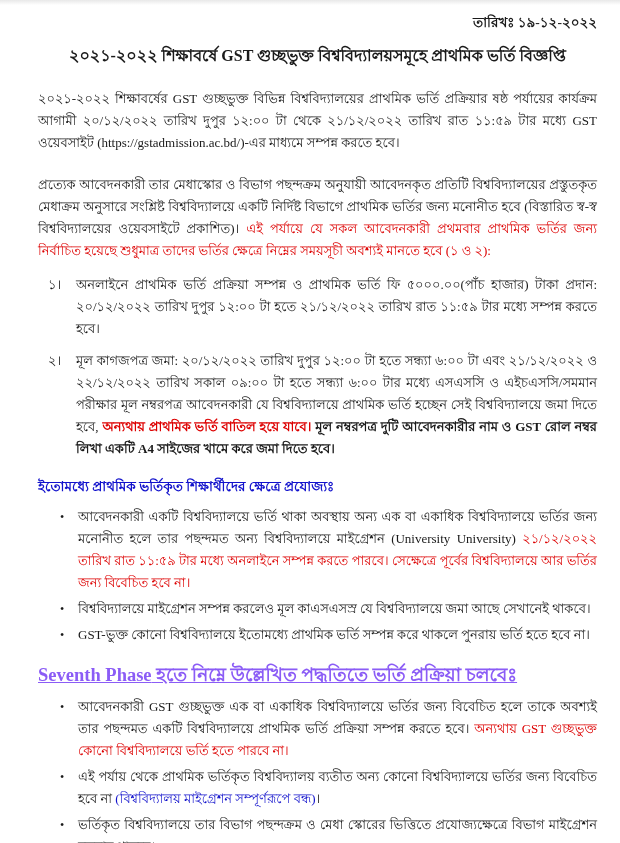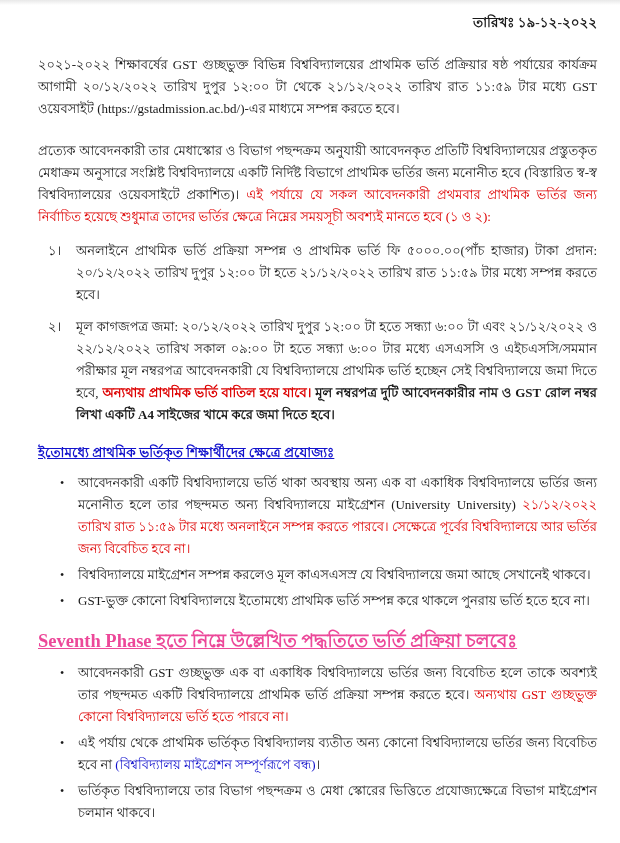--- a/index.html
+++ b/index.html
@@ -64,56 +64,56 @@
   .num-item .num {
     flex: 0 0 28px;
   }
   .num-item .txt {
     flex: 1;
     text-align: justify;
   }
   .section-heading-blue {
     color: #1212cc;
     font-weight: bold;
-    text-decoration: underline;
     margin-top: 16px;
     font-size: 13.5px;
   }
   .bullets {
     margin-top: 8px;
   }
   .bullet-item {
     display: flex;
     margin: 0 0 4px 22px;
   }
   .bullet-item .dot {
     flex: 0 0 18px;
     font-size: 12px;
   }
   .bullet-item .txt {
     flex: 1;
     text-align: justify;
   }
   .section-heading-red {
-    color: #ec4899;
+    color: #8b5cf6;
     font-weight: bold;
     text-decoration: underline;
     margin-top: 16px;
     font-size: 18.5px;
     line-height: 26px;
   }
 </style>
 </head>
 <body>
 
 <div class="page">
   <div class="top-edge"></div>
 
   <div class="date-line">তারিখঃ ১৯-১২-২০২২</div>
 
+  <div class="title">২০২১-২০২২ শিক্ষাবর্ষে GST গুচ্ছভুক্ত বিশ্ববিদ্যালয়সমূহে প্রাথমিক ভর্তি বিজ্ঞপ্তি</div>
 
 
   <div class="para">
     <span>২০২১-২০২২ শিক্ষাবর্ষের GST গুচ্ছভুক্ত বিভিন্ন বিশ্ববিদ্যালয়ের প্রাথমিক ভর্তি প্রক্রিয়ার ষষ্ঠ পর্যায়ের কার্যক্রম আগামী ২০/১২/২০২২ তারিখ দুপুর ১২:০০ টা থেকে ২১/১২/২০২২ তারিখ রাত ১১:৫৯ টার মধ্যে GST ওয়েবসাইট (https://gstadmission.ac.bd/)-এর মাধ্যমে সম্পন্ন করতে হবে।</span>
   </div>
 
   <div class="para">
     <span>প্রত্যেক আবেদনকারী তার মেধাস্কোর ও বিভাগ পছন্দক্রম অনুযায়ী আবেদনকৃত প্রতিটি বিশ্ববিদ্যালয়ের প্রস্তুতকৃত মেধাক্রম অনুসারে সংশ্লিষ্ট বিশ্ববিদ্যালয়ে একটি নির্দিষ্ট বিভাগে প্রাথমিক ভর্তির জন্য মনোনীত হবে (বিস্তারিত স্ব-স্ব বিশ্ববিদ্যালয়ের ওয়েবসাইটে প্রকাশিত)। </span><span class="red">এই পর্যায়ে যে সকল আবেদনকারী প্রথমবার প্রাথমিক ভর্তির জন্য নির্বাচিত হয়েছে শুধুমাত্র তাদের ভর্তির ক্ষেত্রে নিম্নের সময়সূচী অবশ্যই মানতে হবে (১ ও ২):</span>
   </div>
 

